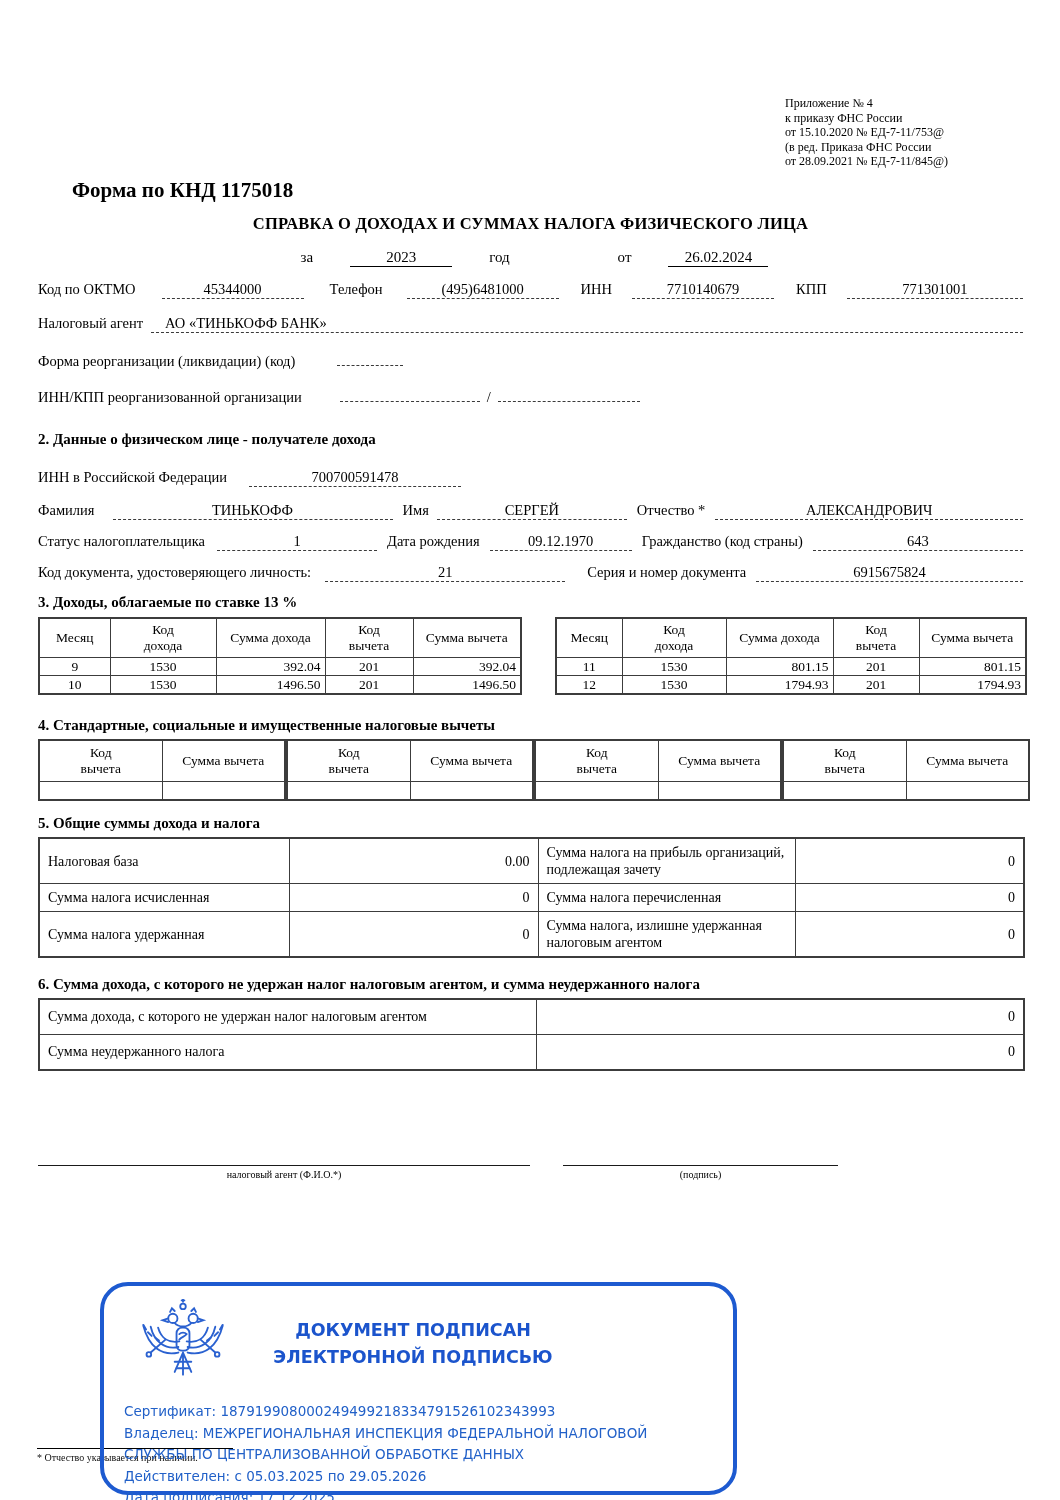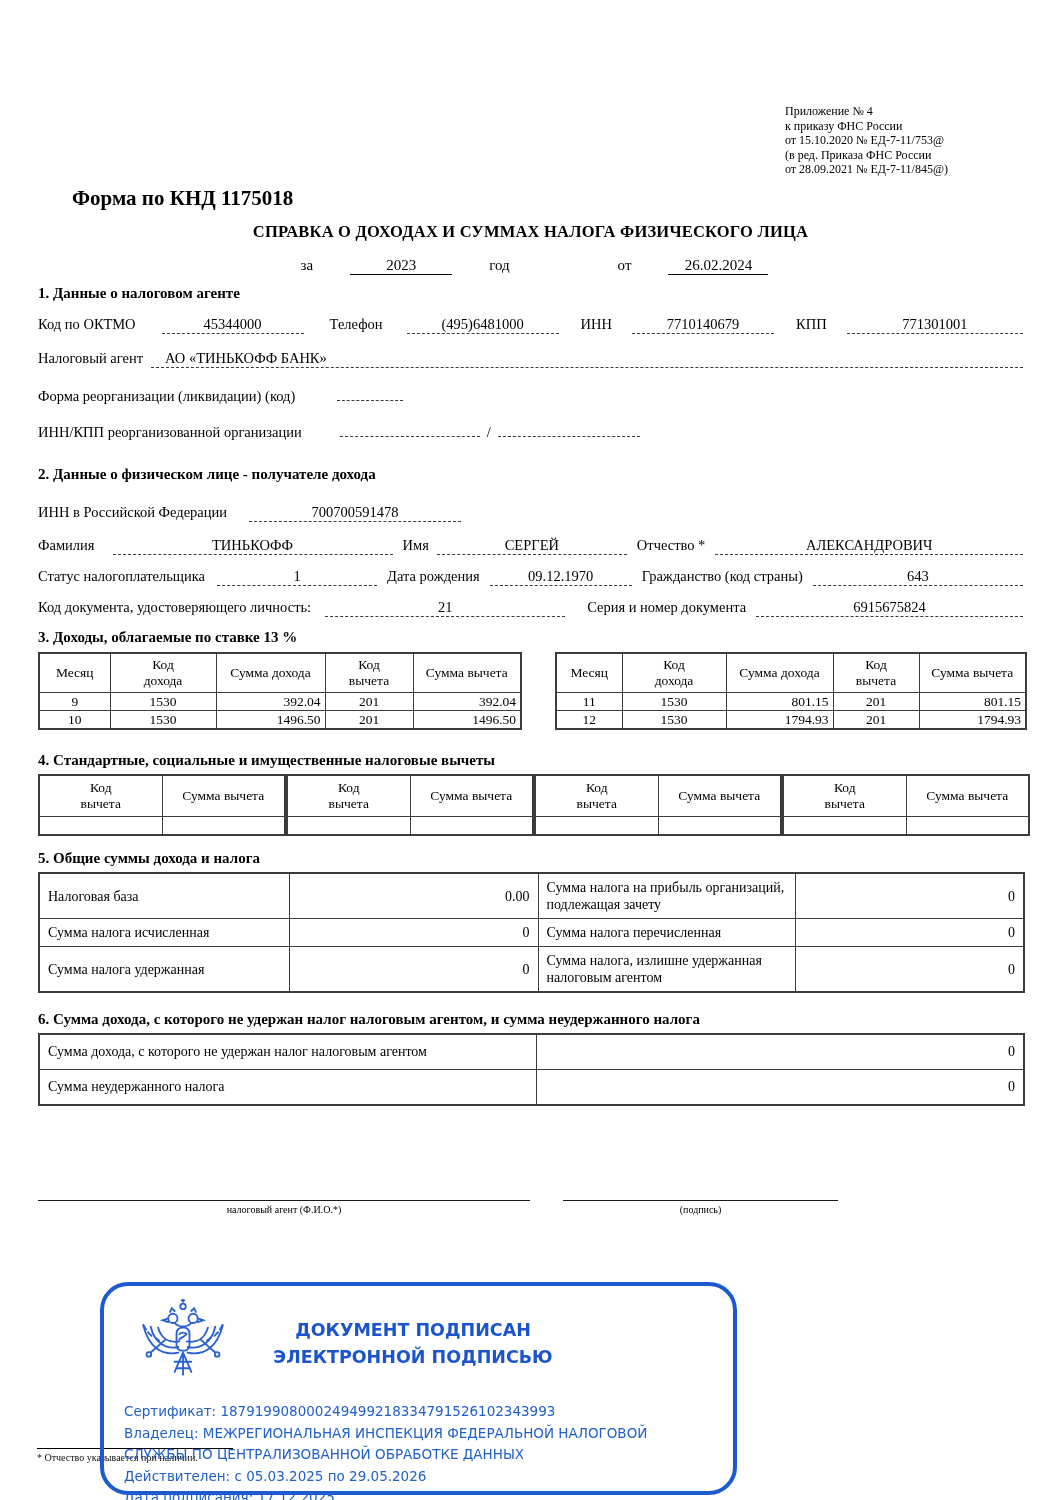--- a/index.html
+++ b/index.html
@@ -5,21 +5,21 @@
   * { box-sizing: border-box; }
   html,body { margin:0; padding:0; background:#ffffff; }
   .page {
     position: relative;
     width: 1060px; height: 1500px;
     background: #ffffff;
     font-family: "Liberation Serif", "DejaVu Serif", serif;
     color: #000;
     overflow: hidden;
   }
-  .content { position:absolute; left:38px; top:12px; width:985px; }
+  .content { position:absolute; left:38px; top:4px; width:985px; }
 
   
   .appendix { margin-left:747px; margin-top:92px; font-size:12px; line-height:14.6px; }
   .form-code { margin-top:9px; margin-left:34px; font-size:21px; font-weight:bold; }
   .doc-title { margin-top:11px; text-align:center; font-size:16.5px; font-weight:bold; letter-spacing:.2px; }
   .date-line { margin-top:15px; display:flex; justify-content:center; align-items:baseline; font-size:15px;gap:29px; }
   .u-solid { display:inline-block; border-bottom:1.4px solid #000; text-align:center; line-height:17px; }
   .date-line .lbl { margin:0 8px; }
   .gap30 { width:34px; }
 
@@ -107,21 +107,20 @@
 
     <div class="date-line">
       <span class="lbl">за</span>
       <span class="u-solid" style="width:102px;">2023</span>
       <span class="lbl">год</span>
       <span class="gap30"></span>
       <span class="lbl">от</span>
       <span class="u-solid" style="width:100px;">26.02.2024</span>
     </div>
 
-    <div class="sec-title" style="margin-top:10px;">1. Данные о налоговом агенте</div>
 
     <div class="frow" style="margin-top:14px;">
       <span class="lbl">Код по ОКТМО</span>
       <span class="dash" style="width:142px;margin-left:26px;">45344000</span>
       <span class="lbl" style="margin-left:26px;">Телефон</span>
       <span class="dash" style="width:152px;margin-left:24px;">(495)6481000</span>
       <span class="lbl" style="margin-left:22px;">ИНН</span>
       <span class="dash" style="width:142px;margin-left:20px;">7710140679</span>
       <span class="lbl" style="margin-left:22px;">КПП</span>
       <span class="dash grow" style="margin-left:20px;">771301001</span>

